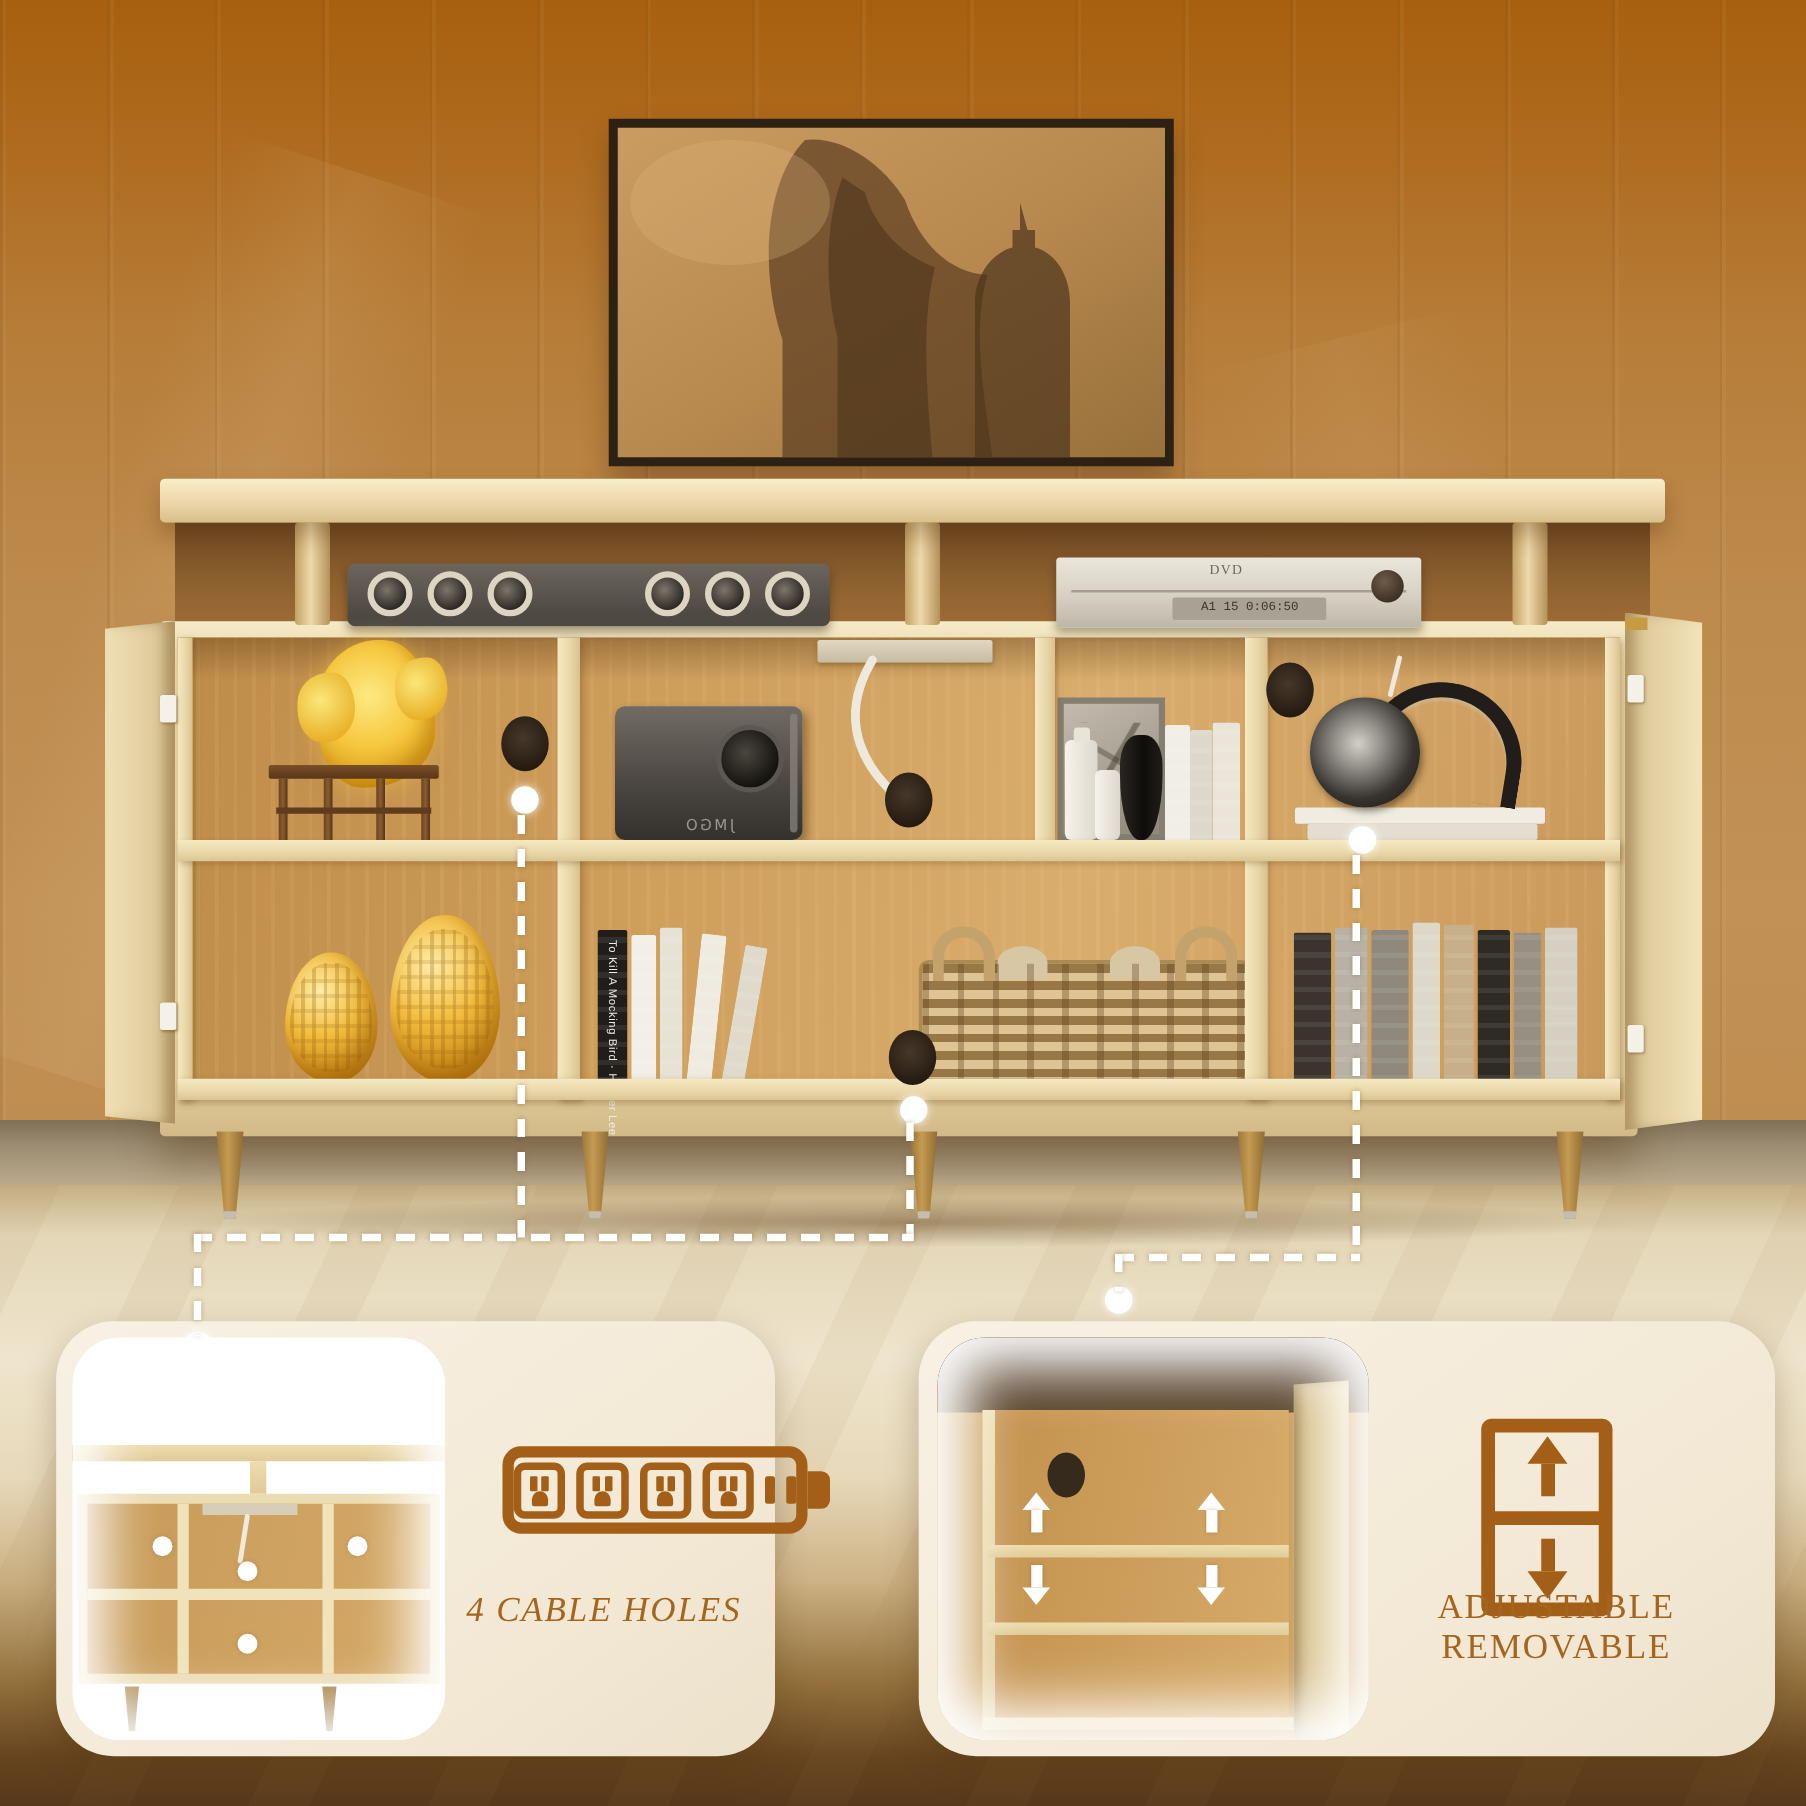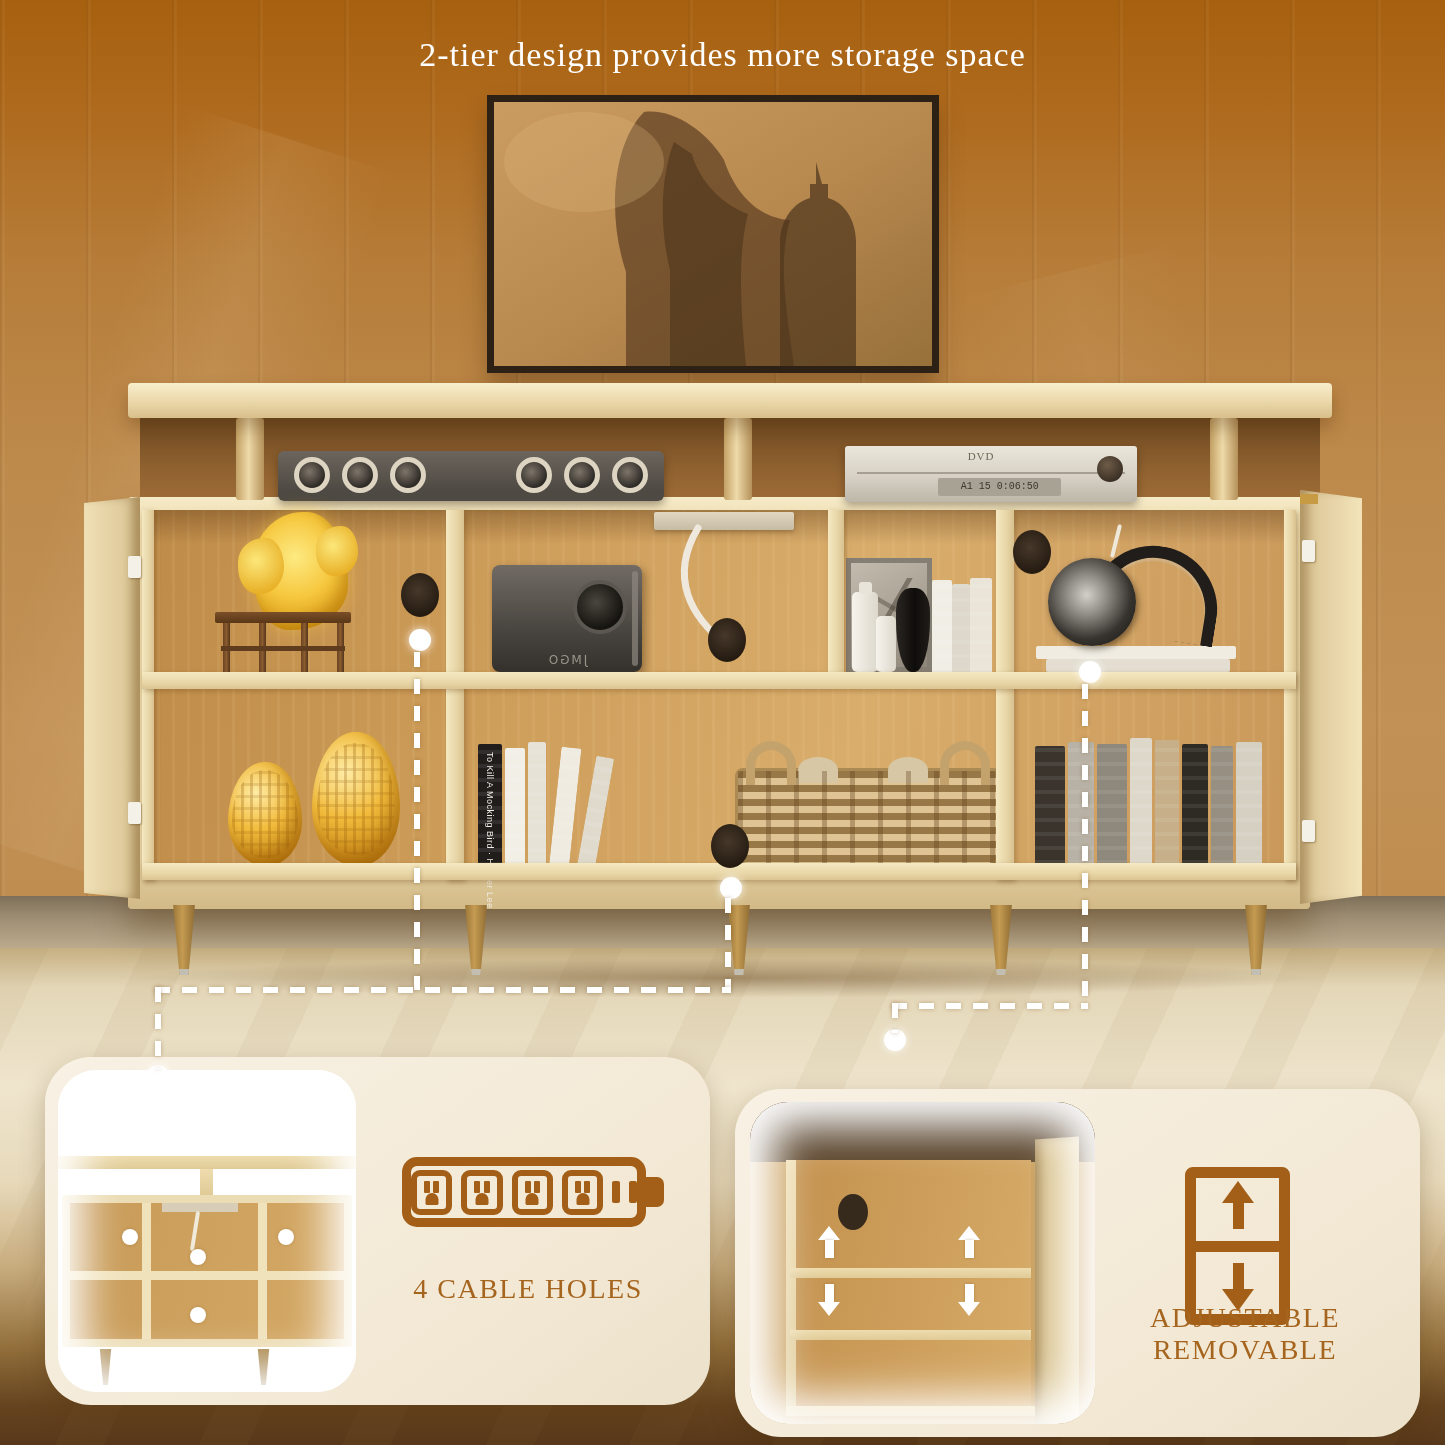--- a/index.html
+++ b/index.html
@@ -221,21 +221,20 @@
       </defs>
       <rect width="438" height="264" fill="url(#sep)"></rect>
       <path d="M150,10 C120,40 112,110 132,170 L132,264 L300,264 C292,206 284,160 296,118 C262,116 240,88 230,58 C212,28 178,6 150,10 Z" fill="#5e4023" opacity="0.72"></path>
       <path d="M286,264 L286,140 C286,118 300,100 316,96 L316,82 L322,82 L322,60 L328,82 L334,82 L334,96 C350,100 362,118 362,140 L362,264 Z" fill="#4d341c" opacity="0.7"></path>
       <path d="M180,40 C168,70 164,120 176,168 L176,264 L252,264 C246,200 244,150 254,112 C226,102 204,76 198,52 Z" fill="#3f2a14" opacity="0.45"></path>
       <ellipse cx="90" cy="60" rx="80" ry="50" fill="#e0b87e" opacity="0.28"></ellipse>
     </svg>
   </div>
 
   <div class="header">
-    <p>2-tier design provides more storage space</p>
   </div>
 
   <div class="upper-back"></div>
   <div class="post" style="left:236px;"></div>
   <div class="post" style="left:724px;"></div>
   <div class="post" style="left:1210px;"></div>
   <div class="topboard"></div>
 
   <div class="soundbar">
     <span class="spk" style="left:16px;"></span>
@@ -369,21 +368,21 @@
   <div class="dot" style="left:147px;top:1065px;"></div>
   <div class="dot" style="left:884px;top:1029px;"></div>
   <div class="vline" style="left:414px;top:652px;height:338px;"></div>
   <div class="vline" style="left:725px;top:898px;height:92px;"></div>
   <div class="hline" style="left:155px;top:987px;width:576px;"></div>
   <div class="vline" style="left:155px;top:987px;height:82px;"></div>
   <div class="vline" style="left:1082px;top:684px;height:322px;"></div>
   <div class="hline" style="left:892px;top:1003px;width:196px;"></div>
   <div class="vline" style="left:892px;top:1003px;height:30px;"></div>
 
-  <div class="card" style="left:45px;width:665px;">
+  <div class="card" style="left:45px;width:575px;font-style:italic;">
     <div class="card-photo" style="left:13px;top:13px;width:298px;height:322px;">
       <div class="m-wood" style="position:absolute;left:-10px;right:-10px;top:86px;height:13px;"></div>
       <div class="m-wood" style="position:absolute;left:142px;top:99px;width:13px;height:26px;"></div>
       <div style="position:absolute;left:4px;top:125px;width:290px;height:152px;background:#ecdcb3;border-radius:2px;">
         <div style="position:absolute;inset:8px;background:linear-gradient(100deg,#c79a58,#d5a965);"></div>
         <div style="position:absolute;left:80px;top:8px;bottom:8px;width:9px;background:#f0e2bb;"></div>
         <div style="position:absolute;left:196px;top:8px;bottom:8px;width:9px;background:#f0e2bb;"></div>
         <div style="position:absolute;left:8px;right:8px;top:76px;height:9px;background:#f0e2bb;"></div>
         <div style="position:absolute;left:100px;top:8px;width:76px;height:9px;background:#d8cdb6;"></div>
         <div style="position:absolute;left:131px;top:16px;width:4px;height:40px;background:#efeada;border-radius:4px;transform:rotate(9deg);"></div>
@@ -421,21 +420,21 @@
           </div>
         <div class="batt-bar"></div>
         <div class="batt-bar" style="height:22px;"></div>
       </div>
       <div class="ps-nub"></div>
     </div>
 
     <div class="card-label" style="left:315px;right:14px;top:216px;">4 CABLE HOLES</div>
   </div>
 
-  <div class="card" style="left:735px;width:685px;margin-top:32px;">
+  <div class="card" style="left:735px;width:685px;">
     <div class="card-photo" style="left:15px;top:13px;width:345px;height:322px;">
       <div style="position:absolute;inset:0;background:#caa05f;"></div>
       <div class="m2-dark"></div>
       <div class="m2-int"></div>
       <div class="m-wood" style="position:absolute;left:36px;top:58px;width:10px;bottom:16px;"></div>
       <div style="position:absolute;left:88px;top:92px;width:30px;height:36px;border-radius:50%;background:#352a1c;"></div>
       <div class="m-wood" style="position:absolute;left:40px;right:64px;top:166px;height:10px;"></div>
       <div class="m-wood" style="position:absolute;left:40px;right:64px;top:228px;height:10px;"></div>
       <div class="m-wood" style="position:absolute;left:36px;right:60px;bottom:8px;height:10px;"></div>
       <div class="m2-arrow" style="left:68px;top:124px;">

